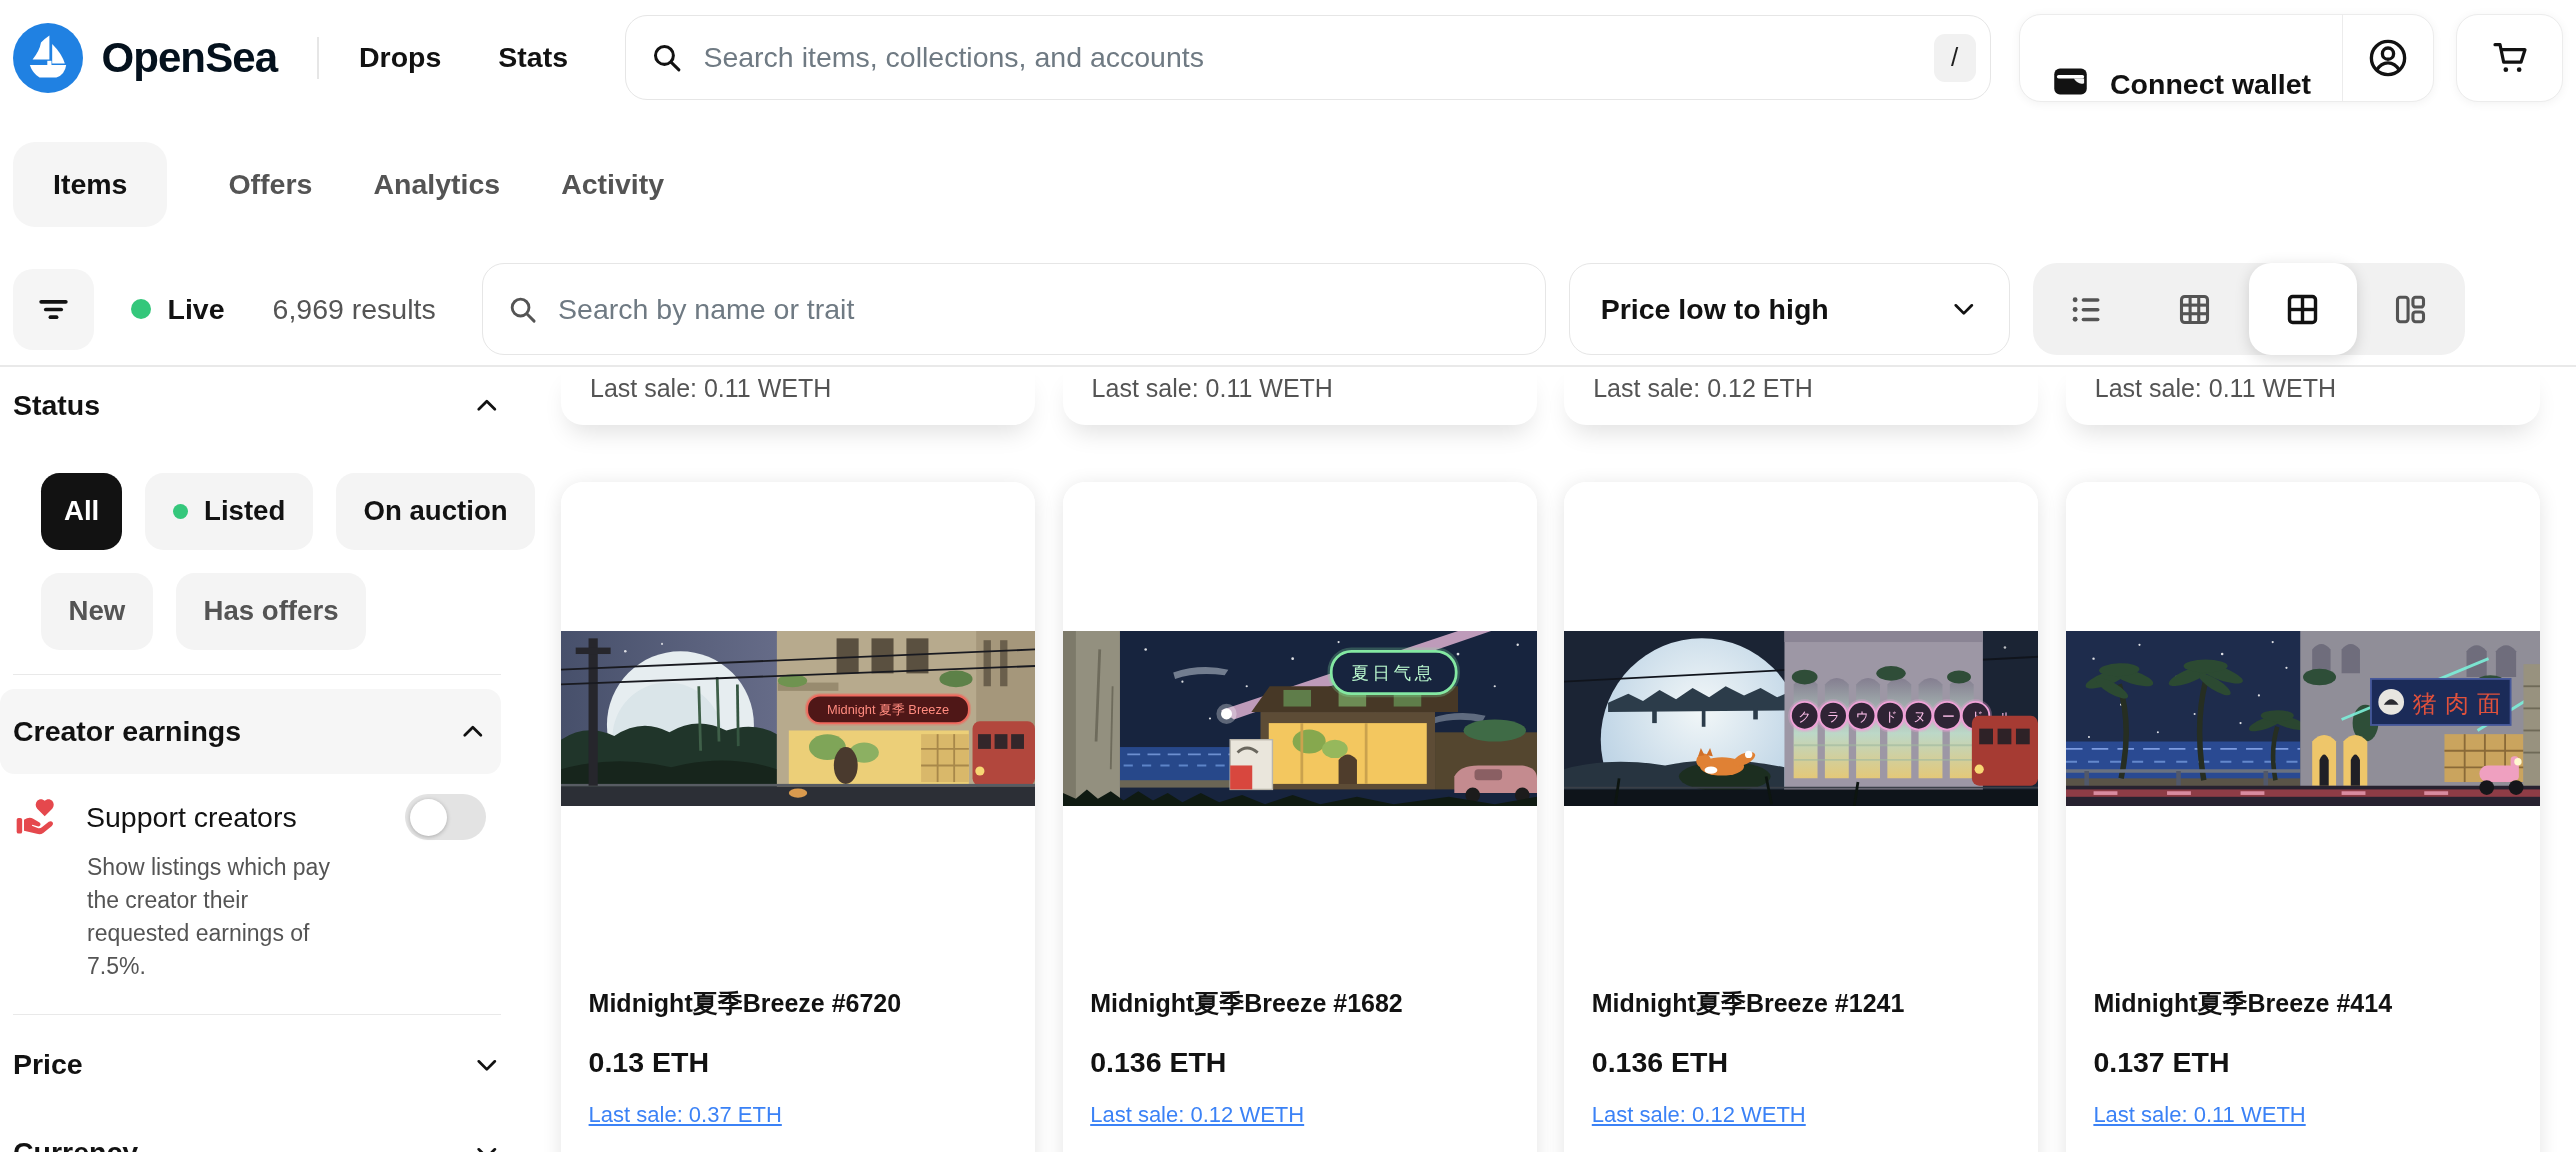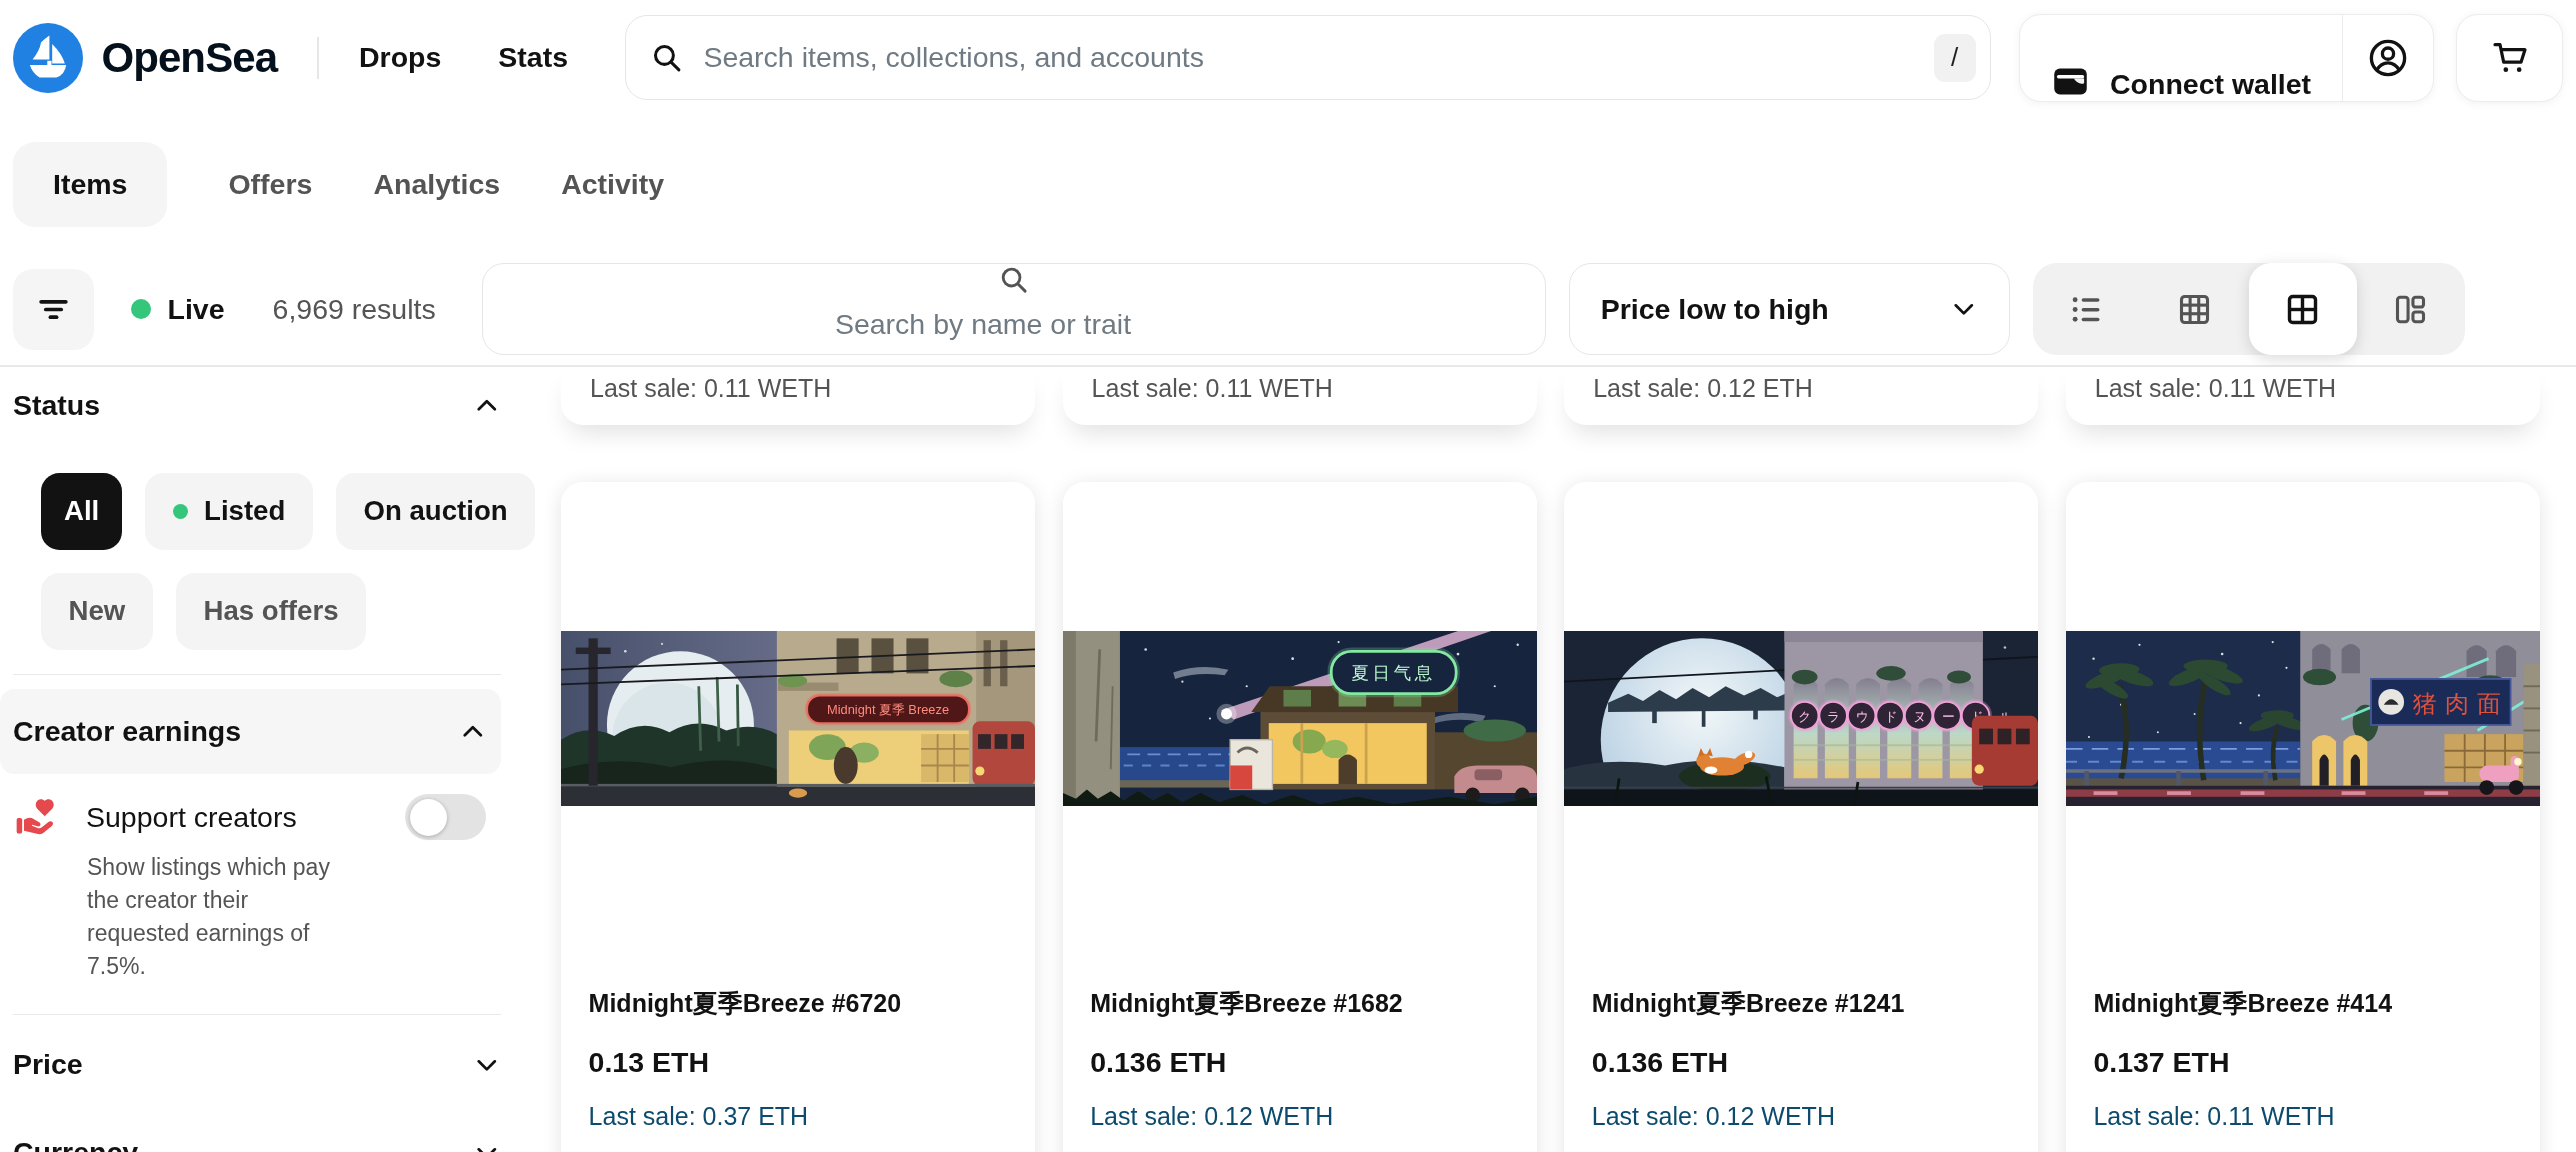--- a/index.html
+++ b/index.html
@@ -28,21 +28,21 @@
   
   .tabs { display:flex; align-items:center; height:138px; padding:0 13px; }
   .tab { font-size:28.5px; font-weight:600; color:#545454; margin-left:61px; cursor:pointer; white-space:nowrap; }
   .tab.active { margin-left:0; background:#f5f5f5; border-radius:22px; height:85px; padding:0 40px; display:flex; align-items:center; font-weight:800; color:#121212; }
   
   .filterbar { display:flex; align-items:center; height:112px; padding:0 35px 0 13px; }
   .filter-btn { width:81px; height:81px; border-radius:20px; background:#f5f5f5; display:flex; align-items:center; justify-content:center; flex:none; cursor:pointer; }
   .live-dot { width:20px; height:20px; border-radius:50%; background:#34c77b; margin-left:37px; flex:none; }
   .live-label { font-size:28.5px; font-weight:800; margin-left:16.5px; white-space:nowrap; }
   .results { font-size:28.5px; color:#545454; margin-left:48px; white-space:nowrap; }
-  .trait-search { width:1064px; height:92px; border:1.8px solid #e6e6e6; border-radius:22px; margin-left:46px; display:flex; align-items:center; padding:0 24px; background:#fff;flex-direction:column; }
+  .trait-search { width:1064px; height:92px; border:1.8px solid #e6e6e6; border-radius:22px; margin-left:46px; display:flex; align-items:center; padding:0 24px; background:#fff; }
   .trait-search input { border:none; outline:none; flex:1; font-size:28.5px; font-family:inherit; color:#121212; margin-left:18.4px; background:transparent; }
   .trait-search input::placeholder { color:#6f7a83; }
   .sort-btn { width:441px; height:92px; border:1.8px solid #e6e6e6; border-radius:22px; margin-left:23px; display:flex; align-items:center; justify-content:space-between; padding:0 31px; font-size:28.5px; font-weight:700; background:#fff; cursor:pointer; flex:none; }
   .view-group { width:432px; height:92px; background:#f1f1f1; border-radius:24px; margin-left:23px; display:flex; flex:none; }
   .view-seg { flex:1; display:flex; align-items:center; justify-content:center; cursor:pointer; }
   .view-seg.selected { background:#fff; border-radius:22px; box-shadow:0 3.7px 14.7px rgba(0,0,0,.14); }
   .main-divider { height:1.8px; background:#e9e9e9; }
   
   .main { display:flex; height:786px; }
   .sidebar { width:515px; flex:none; padding-left:13px; }
@@ -64,21 +64,21 @@
   .content { flex:1; padding:0 35px 0 46px; }
   .row1 { display:flex; gap:27.6px; }
   .card-frag { width:474px; height:58px; background:#fff; border-radius:0 0 22px 22px; box-shadow:0 14.7px 24px -7.4px rgba(0,0,0,.12); padding:7.4px 29px 0; font-size:25px; color:#545454; white-space:nowrap; cursor:pointer; }
   .row2 { display:flex; gap:27.6px; margin-top:57px; }
   .card { width:474px; height:699px; background:#fff; border-radius:22px; box-shadow:0 3.7px 20px rgba(0,0,0,.11); overflow:hidden; cursor:pointer; }
   .card-media { height:474px; display:flex; align-items:center; justify-content:center; background:#fff; }
   .card-media svg { width:474px; height:175px; display:block; }
   .card-info { padding:31px 27.6px 0; }
   .card-name { font-size:25px; font-weight:700; color:#121212; white-space:nowrap; }
   .card-price { font-size:28.5px; font-weight:800; margin-top:26px; }
-  .card-last { font-size:25px; color:#0c4a6e; margin-top:23px; white-space:nowrap; }
+  .card-last { font-size:22px; color:#3b82f6; margin-top:23px; white-space:nowrap;text-decoration:underline; }
   .icon { display:block; }
 </style>
 </head>
 <body>
 
 <div class="topbar">
   <svg class="logo icon" viewBox="0 0 100 100">
     <circle cx="50" cy="50" r="50" fill="#2081E2"></circle>
     <path d="M52 18 L52 52 L28 52 Q38 40 40 28 Q46 22 52 18 Z" fill="#fff"></path>
     <path d="M56 30 L56 58 L74 58 Q70 44 56 30 Z" fill="#fff"></path>

